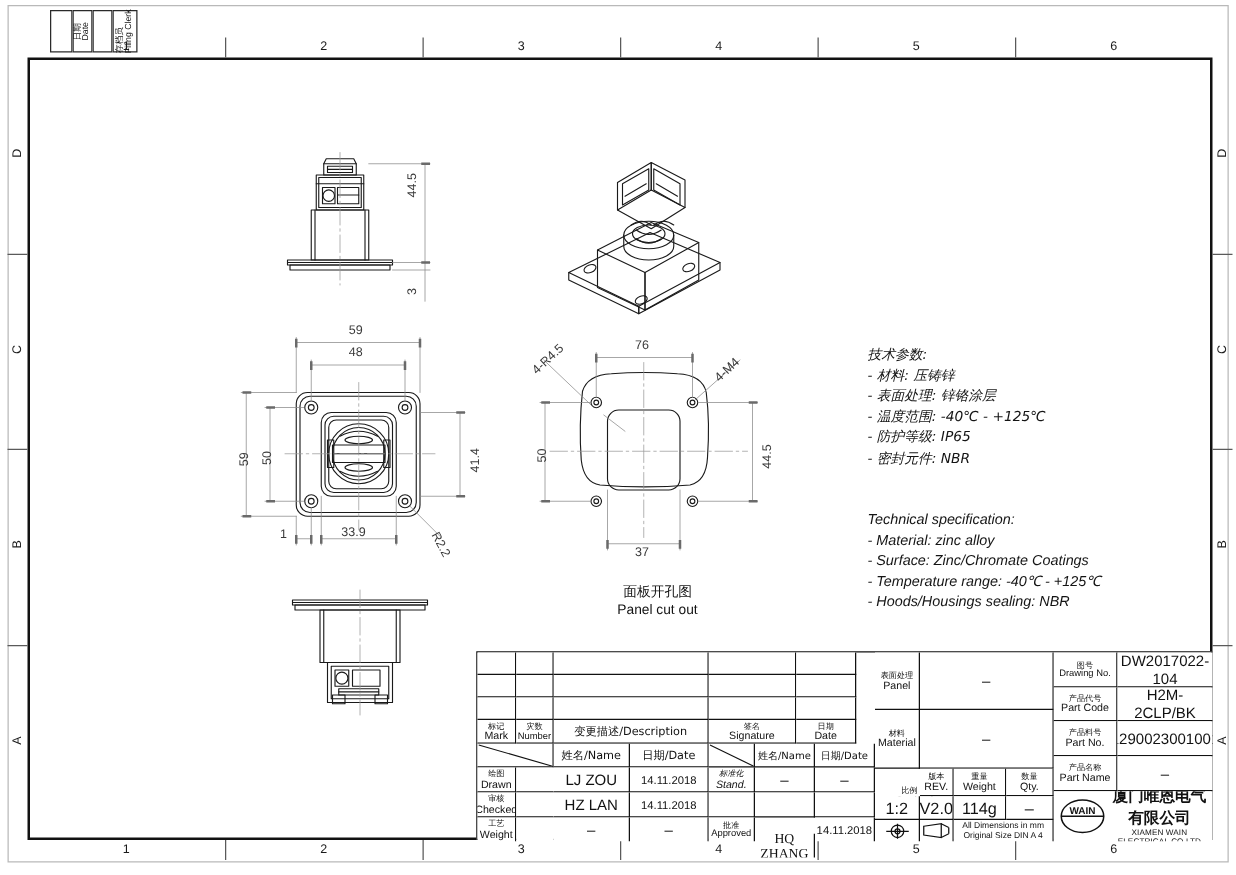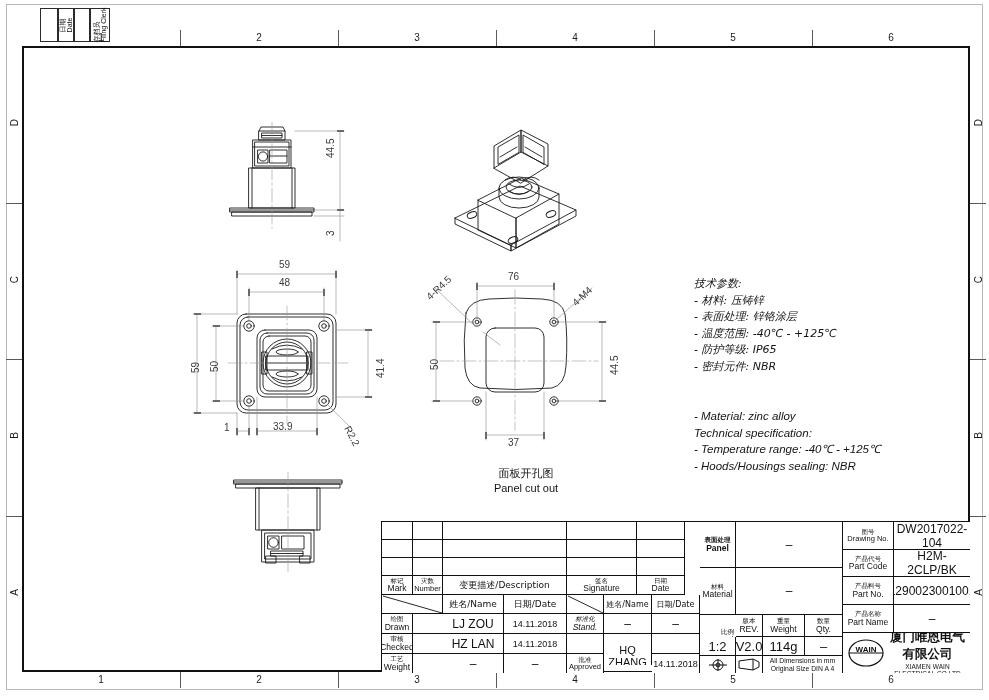--- a/index.html
+++ b/index.html
@@ -437,21 +437,21 @@
   <div class="dim" style="left:508px; top:437px;">37</div>
   <div class="dim" style="left:424px; top:294px; transform:rotate(-43deg); transform-origin:left top;">4-R4.5</div>
   <div class="dim" style="left:570px; top:300px; transform:rotate(-43deg); transform-origin:left top;">4-M4</div>
 
   <div class="cutout-caption">
     <div class="cn">面板开孔图</div>
     <div>Panel cut out</div>
   </div>
 
   <div class="spec spec-cn" id="specCN"><div>技术参数:</div><div>- 材料: 压铸锌</div><div>- 表面处理: 锌铬涂层</div><div>- 温度范围: -40℃ - +125℃</div><div>- 防护等级: IP65</div><div>- 密封元件: NBR</div></div>
-  <div class="spec spec-en" id="specEN"><div>- Material: zinc alloy</div><div>Technical specification:</div><div>- Temperature range: -40℃ - +125℃</div><div>- Hoods/Housings sealing: NBR</div></div>
+  <div class="spec spec-en" id="specEN"><div>Technical specification:</div><div>- Material: zinc alloy</div><div>- Surface: Zinc/Chromate Coatings</div><div>- Temperature range: -40℃ - +125℃</div><div>- Hoods/Housings sealing: NBR</div></div>
 
   <div class="tb">
 
     <div class="tb-cell" style="left:0;top:0;width:31px;height:18px;"></div>
     <div class="tb-cell" style="left:31px;top:0;width:30px;height:18px;"></div>
     <div class="tb-cell" style="left:61px;top:0;width:124px;height:18px;"></div>
     <div class="tb-cell" style="left:185px;top:0;width:70px;height:18px;"></div>
     <div class="tb-cell" style="left:255px;top:0;width:48px;height:18px;"></div>
 
     <div class="tb-cell" style="left:0;top:18px;width:31px;height:18px;"></div>
@@ -552,36 +552,36 @@
     <div class="tb-cell" style="left:185px;top:112px;width:37px;height:20px;"></div>
     <div class="tb-cell" style="left:222px;top:112px;width:48px;height:20px;"></div>
     <div class="tb-cell" style="left:270px;top:112px;width:48px;height:20px;"></div>
 
     <div class="tb-cell nb" style="left:185px;top:132px;width:37px;height:19px;">
       <div class="two-line">
           <span class="cn-lab">批准</span>
           <span class="en-lab" style="font-size:7.5px">Approved</span>
         </div>
     </div>
-    <div class="tb-cell nb val" style="left:222px;top:124px;width:48px;height:19px;font-size:11px;">HQ ZHANG</div>
+    <div class="tb-cell nb val" style="left:222px;top:145px;width:48px;height:19px;font-size:11px;font-family:Liberation Serif, serif;">HQ ZHANG</div>
     <div class="tb-cell nb val-sm" style="left:270px;top:132px;width:48px;height:19px;">14.11.2018</div>
 
     <div class="tb-cell" style="left:185px;top:73px;width:37px;height:19px;">
       <svg width="37" height="19" style="position:absolute;left:0;top:0">
           <line x1="1" y1="1" x2="36" y2="18" stroke="#111" stroke-width="0.9"></line>
         </svg>
     </div>
     <div class="tb-cell" style="left:222px;top:73px;width:48px;height:19px;">
       <span class="mix" style="font-size:8px"><span>姓名</span>/<span>Name</span></span>
     </div>
     <div class="tb-cell" style="left:270px;top:73px;width:48px;height:19px;">
       <span class="mix" style="font-size:8px"><span>日期</span>/<span>Date</span></span>
     </div>
 
-    <div class="tb-cell" style="left:318px;top:0;width:36px;height:46px;font-weight:bold;">
+    <div class="tb-cell" style="left:318px;top:0;width:36px;height:46px;">
       <div class="two-line">
           <span class="cn-lab">表面处理</span>
           <span class="en-lab">Panel</span>
         </div>
     </div>
     <div class="tb-cell val" style="left:354px;top:0;width:107px;height:46px;">–</div>
 
     <div class="tb-cell" style="left:318px;top:46px;width:36px;height:47px;">
       <div class="two-line">
           <span class="cn-lab">材料</span>

